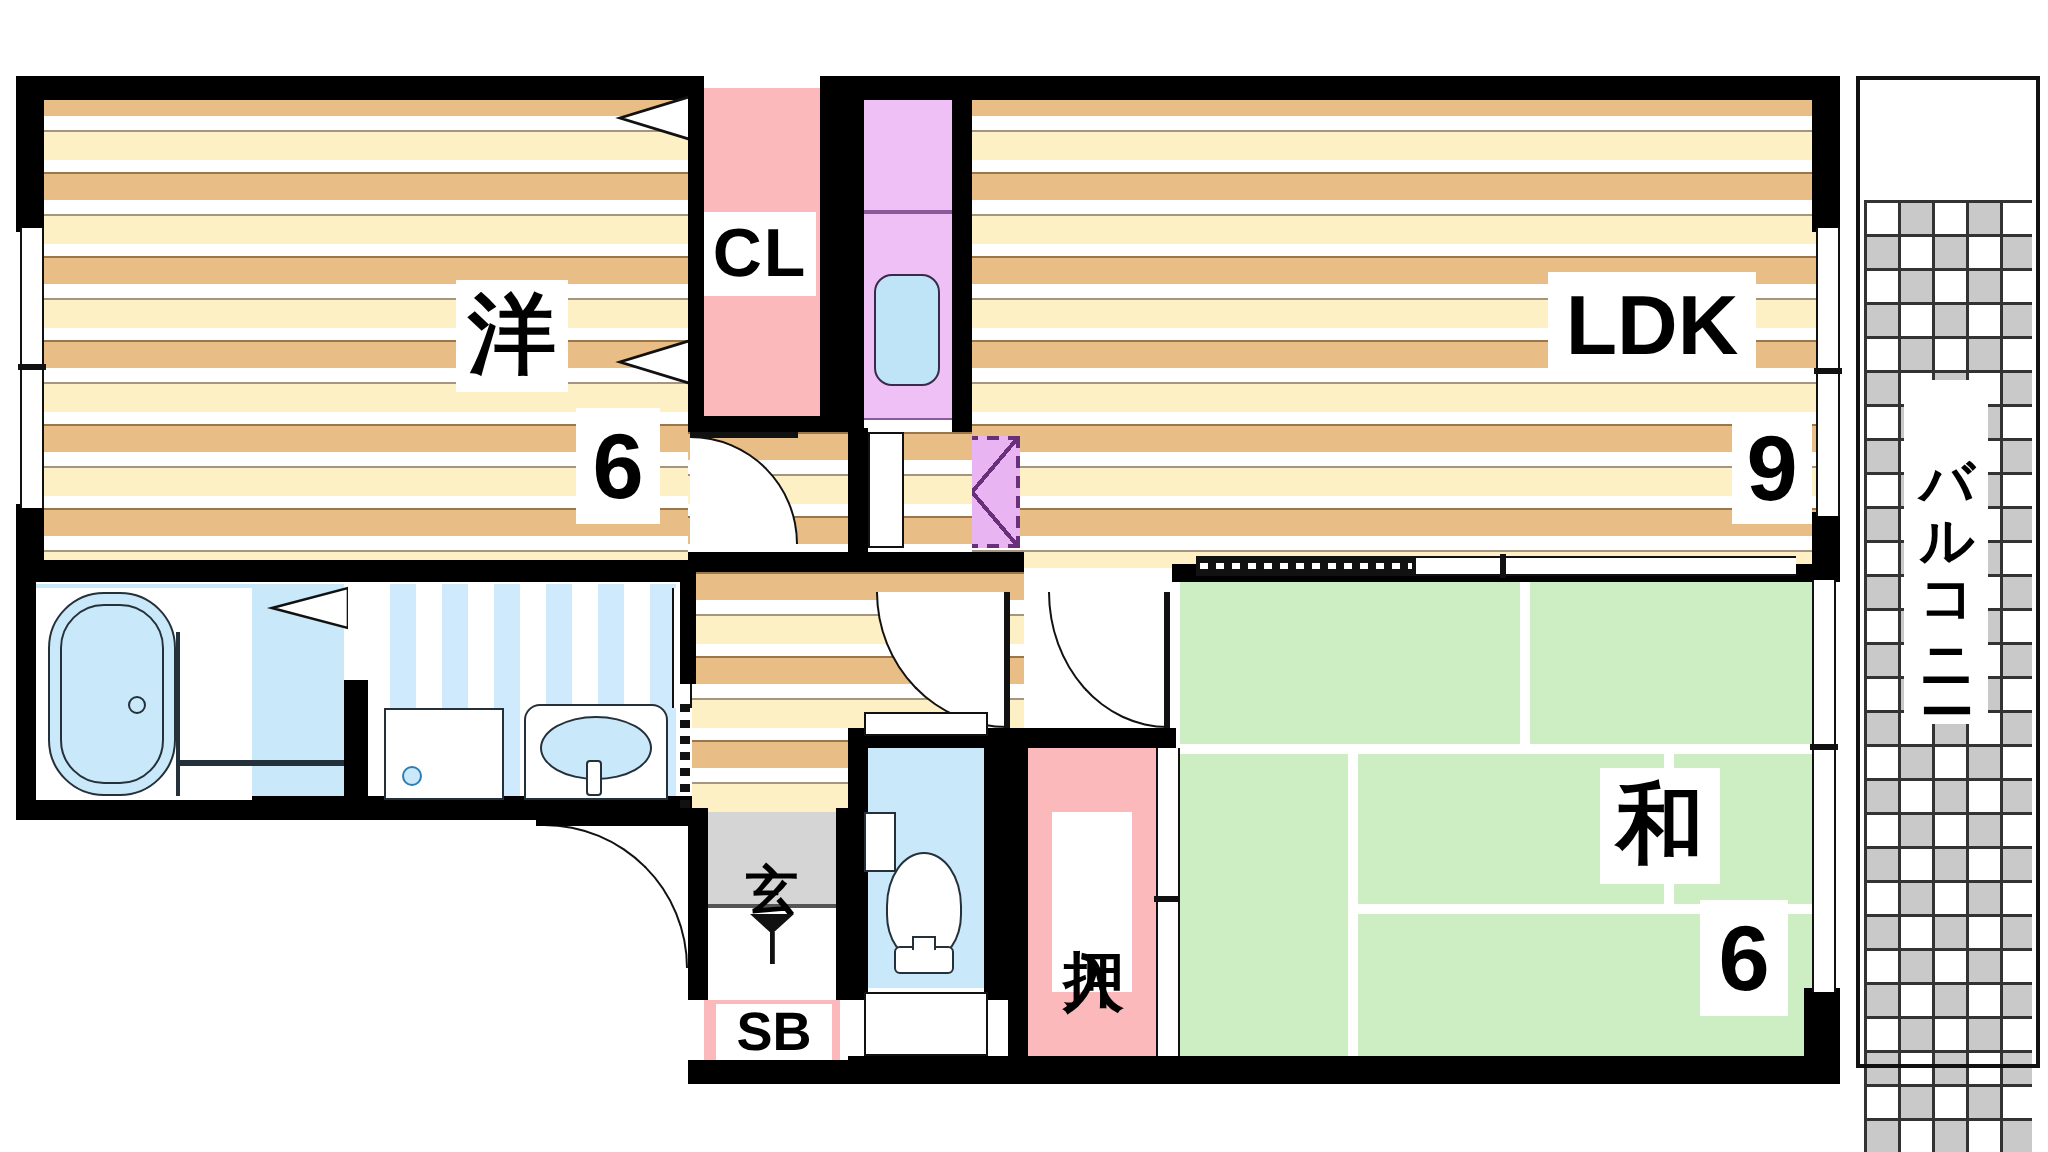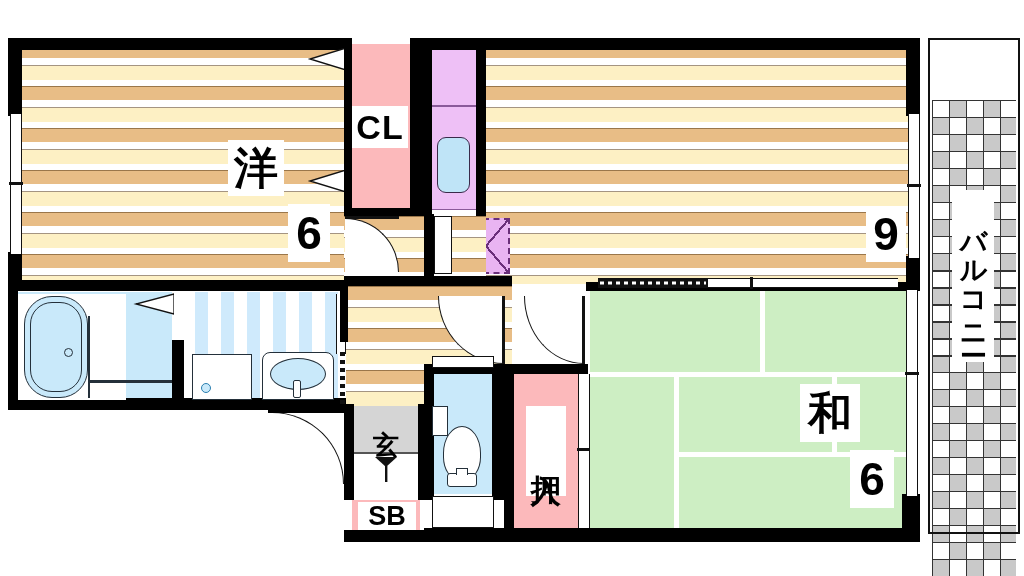--- a/index.html
+++ b/index.html
@@ -162,20 +162,21 @@
 
   <div class="abs wood" style="left:486px;top:44px;width:430px;height:240px;">
     <div class="wood-lines"></div>
   </div>
   <div class="abs wall" style="left:424px;top:38px;width:496px;height:12px;"></div>
   <div class="abs wall" style="left:906px;top:38px;width:14px;height:78px;"></div>
   <div class="abs wall" style="left:906px;top:256px;width:14px;height:32px;"></div>
   <div class="abs slider-v" style="left:908px;top:114px;width:12px;height:144px;"></div>
   <div class="abs" style="left:907px;top:184px;width:14px;height:2.5px;background:#111;"></div>
 
+  <span class="lbl lbl-ldk" style="left:774px;top:136px;width:104px;height:54px;">LDK</span>
   <span class="lbl lbl-num" style="left:866px;top:206px;width:40px;height:56px;">9</span>
 
   <div class="abs appliance" style="left:462px;top:218px;width:48px;height:56px;"></div>
 
   <div class="abs wood" style="left:344px;top:216px;width:142px;height:70px;">
     <div class="wood-lines"></div>
   </div>
 
   <div class="abs wall" style="left:424px;top:214px;width:10px;height:62px;"></div>
   <div class="abs white" style="left:434px;top:216px;width:18px;height:58px;border:1.2px solid #111;"></div>

